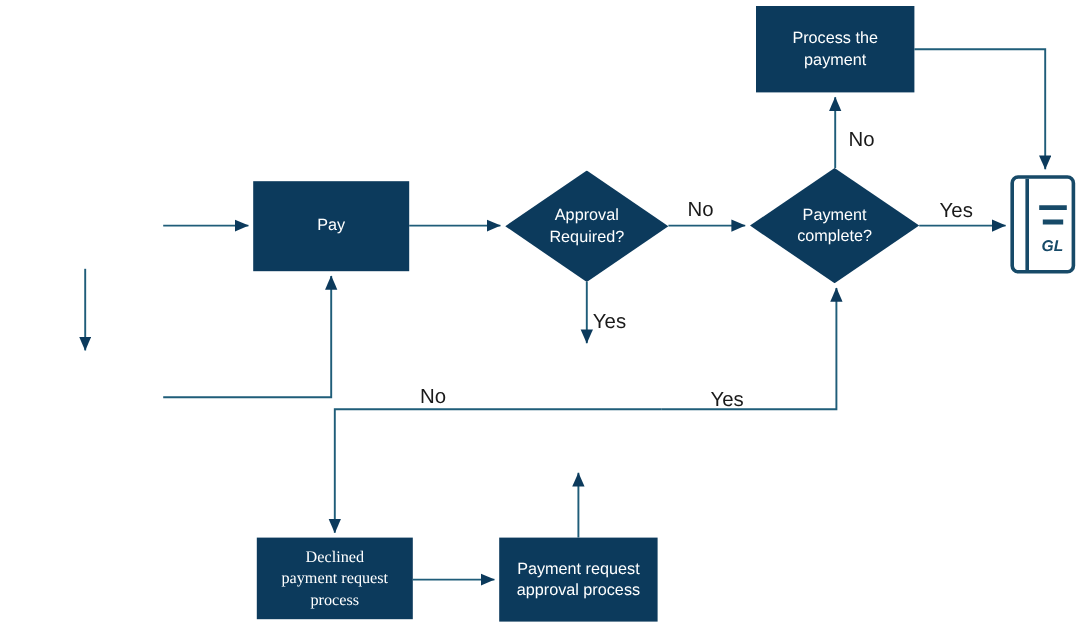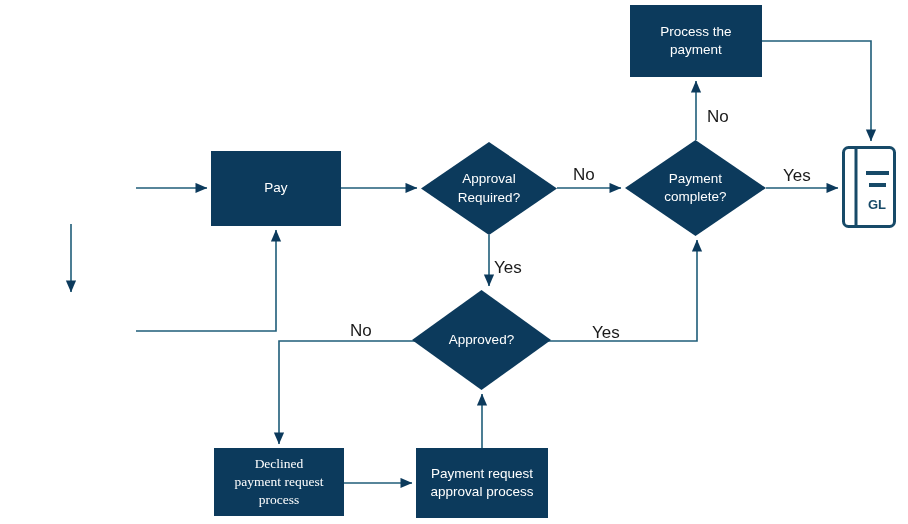--- a/index.html
+++ b/index.html
@@ -157,28 +157,22 @@
   </div>
 
   <div class="diamond" style="left:625px; top:140px; width:141px; height:96px;">
     <svg class="dshape" viewBox="0 0 141 96" preserveAspectRatio="none">
       <polygon points="70.5,0 141,48 70.5,96 0,48" fill="#0c3a5c"></polygon>
     </svg>
     <div class="dtext">Payment
 complete?</div>
   </div>
 
-  <div class="diamond" style="left:412px; top:290px; width:139px; height:100px;">
-    <svg class="dshape" viewBox="0 0 139 100" preserveAspectRatio="none">
-      <polygon points="69.5,0 139,50 69.5,100 0,50" fill="#0c3a5c"></polygon>
-    </svg>
-    <div class="dtext">Approved?</div>
-  </div>
 
-  <div class="gl" style="left:841px; top:145px; width:56px; height:84px;">
+  <div class="gl" style="left:841px; top:145px; width:56px; height:84px;font-style:italic;">
     <svg viewBox="0 0 56 84" width="56" height="84">
       <g fill="none" stroke="#174a68" stroke-width="3">
         <rect x="2.5" y="2.5" width="51" height="79" rx="5" ry="5"></rect>
         <line x1="15" y1="4" x2="15" y2="80"></line>
       </g>
       <g stroke="#174a68" stroke-width="4" stroke-linecap="butt">
         <line x1="25" y1="28" x2="48" y2="28"></line>
         <line x1="28" y1="40" x2="45" y2="40"></line>
       </g>
       <text x="36" y="64" fill="#174a68" font-family="Liberation Sans, sans-serif" font-size="13" font-weight="bold" text-anchor="middle">GL</text>

